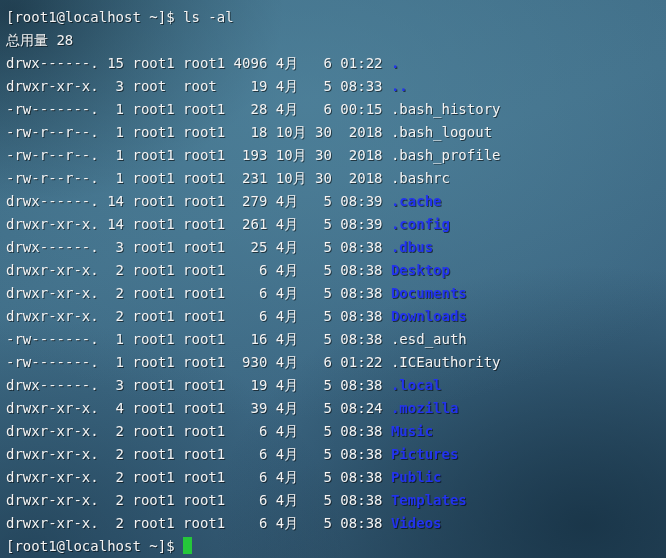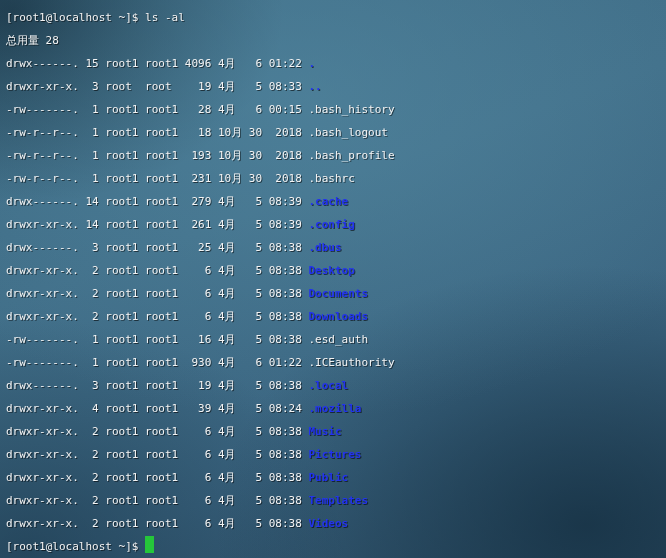--- a/index.html
+++ b/index.html
@@ -8,21 +8,21 @@
     padding: 0;
     background: #0b1c24;
   }
 
   #terminal {
     position: relative;
     width: 666px;
     height: 558px;
     overflow: hidden;
     font-family: "DejaVu Sans Mono", "Liberation Mono", monospace;
-    font-size: 11px;
+    font-size: 14px;
     line-height: 23px;
     color: #f2f2f2;
     
     background-color: #3f6d86;
     background-image:
       radial-gradient(ellipse 120% 95% at 46% 18%, rgba(86,140,165,0.55) 0%, rgba(86,140,165,0.0) 60%),
       radial-gradient(ellipse 90% 75% at 88% 94%, rgba(18,44,62,0.75) 0%, rgba(18,44,62,0.0) 62%),
       radial-gradient(ellipse 70% 60% at 2% 2%, rgba(12,32,46,0.80) 0%, rgba(12,32,46,0.0) 58%),
       radial-gradient(ellipse 80% 70% at 4% 99%, rgba(20,46,64,0.55) 0%, rgba(20,46,64,0.0) 60%),
       linear-gradient(160deg, #3d6b84 0%, #416f89 38%, #3a6480 72%, #2e4f66 100%);

